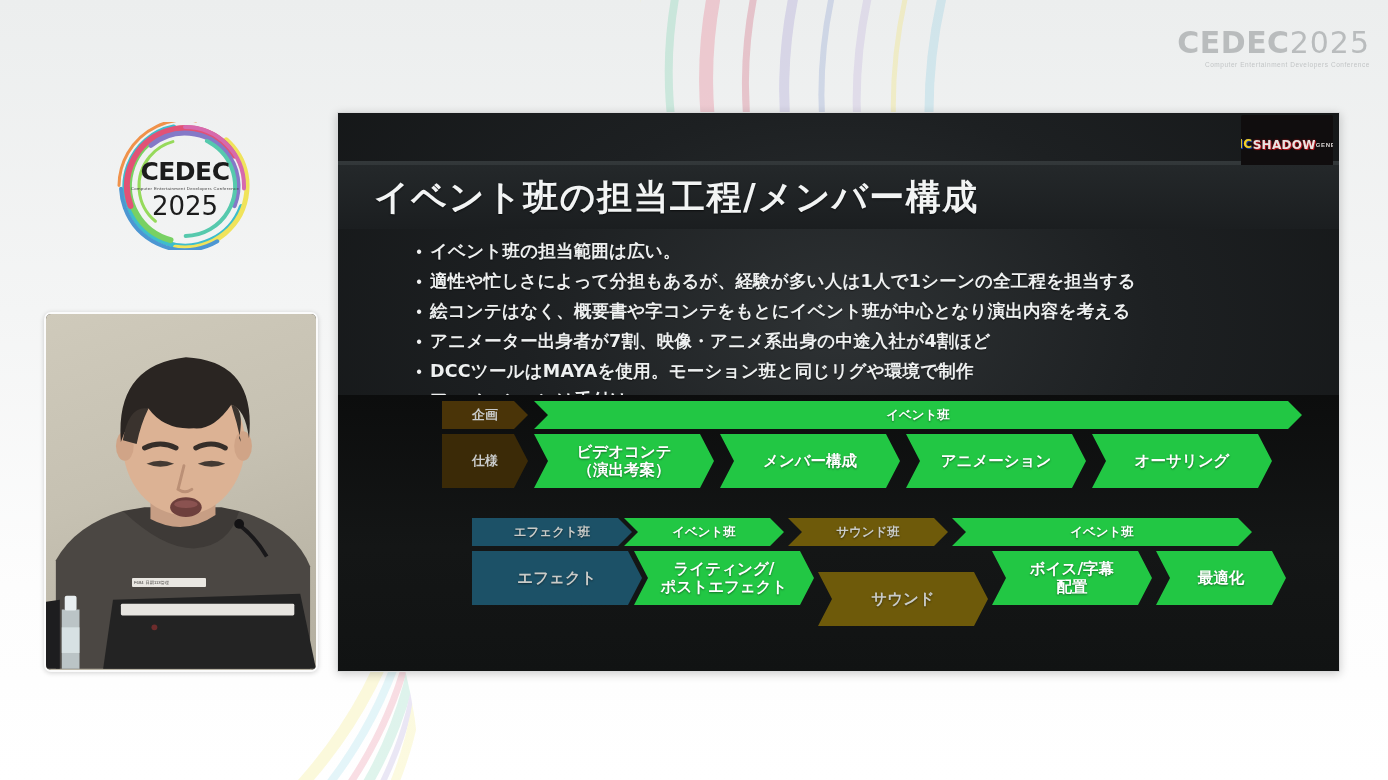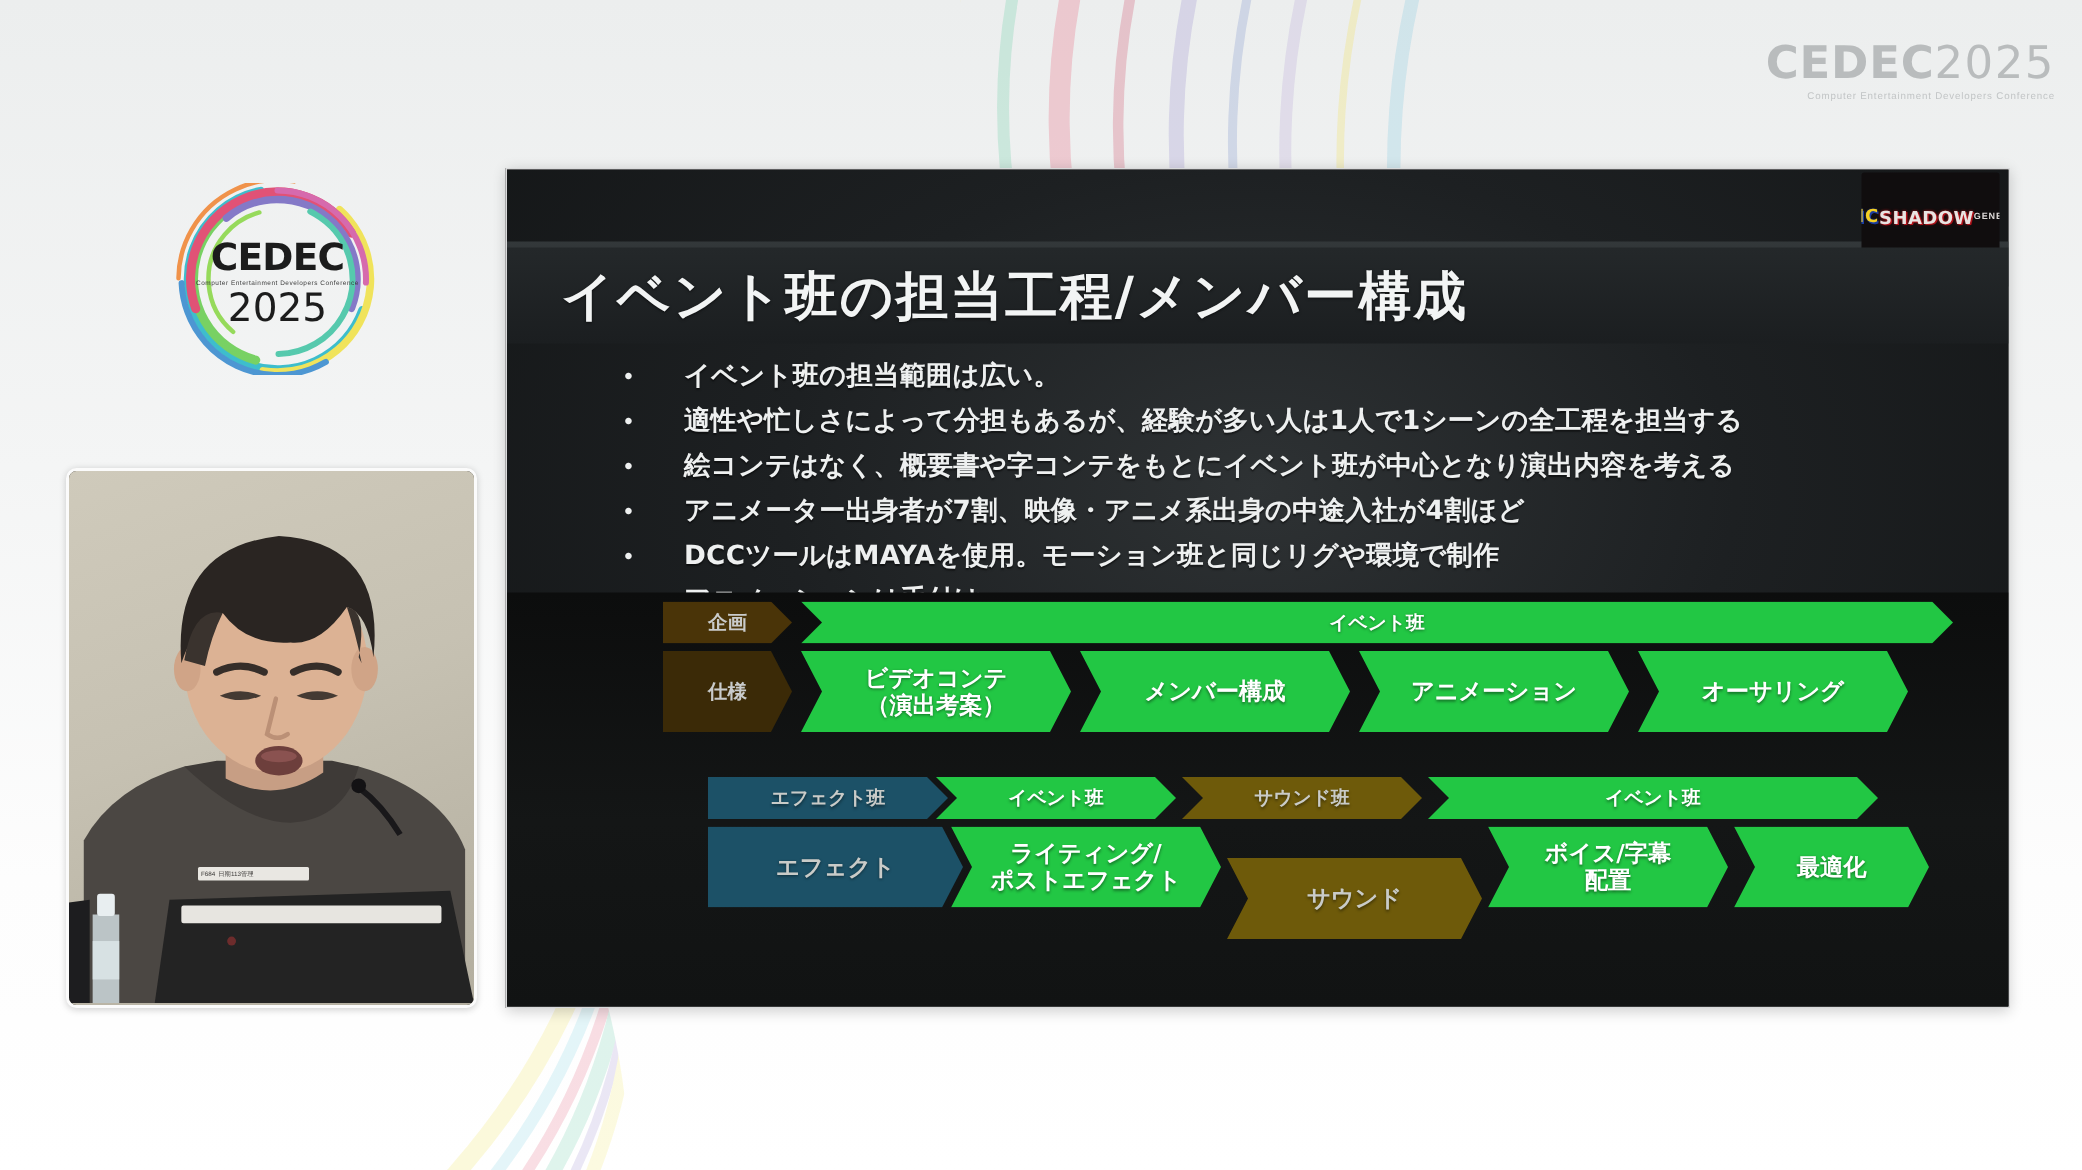--- a/index.html
+++ b/index.html
@@ -178,21 +178,20 @@
   .bullet .dot {
     width: 22px; flex: 0 0 22px;
     color: #eef0f0; font-size: 16px; line-height: 1;
     text-align: center;
   }
   .bullet .btxt {
     font-size: 17.5px; font-weight: 700; color: #eef0f0;
     letter-spacing: .2px; line-height: 1.48;
     font-family: "DejaVu Sans", sans-serif;
     text-shadow: 0 1px 1px rgba(0,0,0,.5);
-    margin-left: 26px;
   }
 
   
   .flow {
     position: absolute; left: 0; top: 282px;
     width: 100%; height: 278px;
     background: linear-gradient(180deg, #0c0d0d 0%, #141616 55%, #111313 100%);
   }
   .flow-inner { position: absolute; left: 104px; top: 6px; width: 860px; }
 

